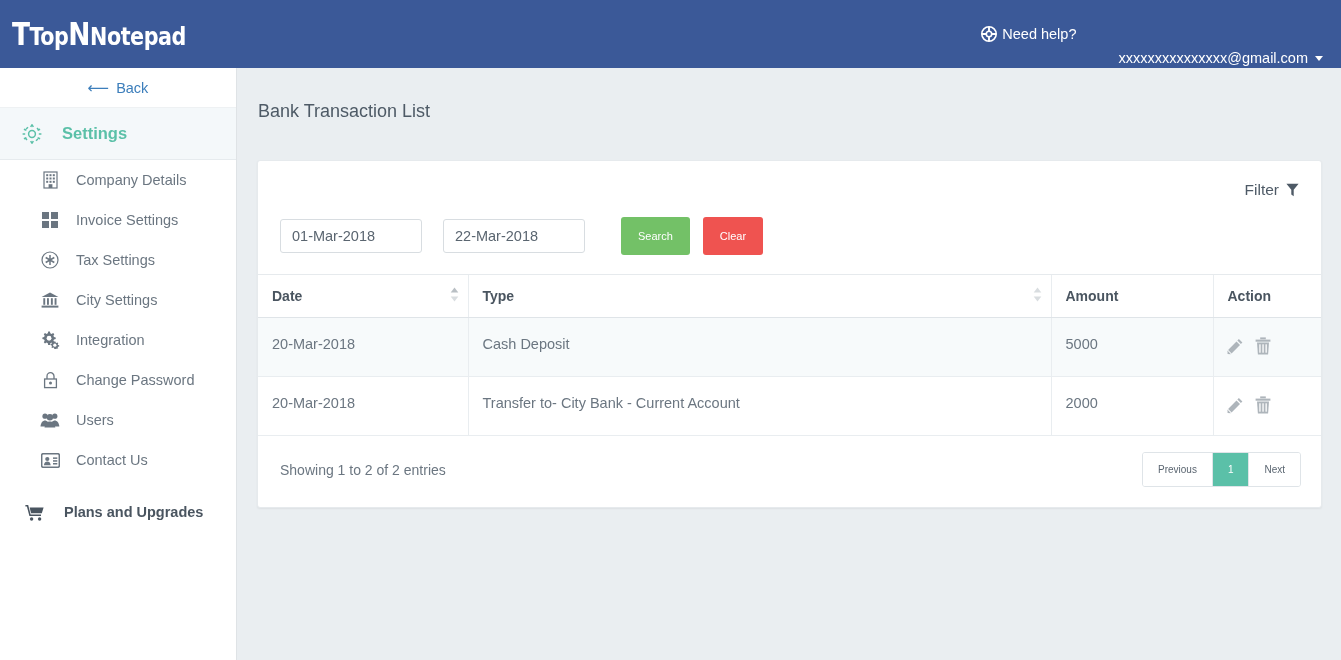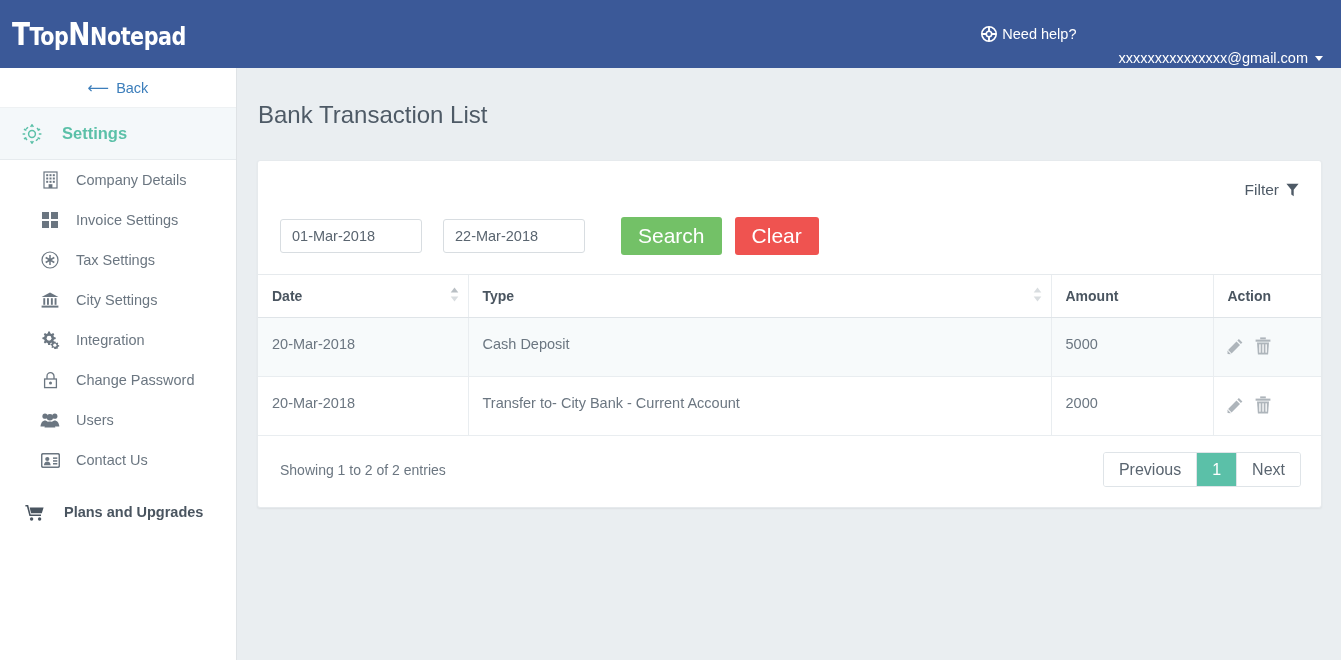--- a/index.html
+++ b/index.html
@@ -114,21 +114,21 @@
   .nav-item.bold .ico { width: 22px; }
 
   
   .main {
     position: absolute; top: 68px; left: 237px;
     width: 1104px; height: 592px;
     background: #eaeef1;
   }
   .page-title {
     margin: 33px 0 0 21px;
-    font-size: 24px;
+    font-size: 18px;
     color: #4e5a66;
     font-weight: normal;
   }
   .card {
     position: absolute;
     left: 20px; top: 92px;
     width: 1065px;
     background: #ffffff;
     border-radius: 3px;
     box-shadow: 0 1px 2px rgba(0,0,0,0.06);
@@ -162,21 +162,21 @@
   .date-input:nth-of-type(2) { margin-left: 0; }
   .gap-16 { width: 21px; }
   .gap-30 { width: 36px; }
   .gap-12 { width: 13px; }
   .btn {
     height: 38px;
     padding: 0 17px;
     border: none;
     border-radius: 3px;
     color: #ffffff;
-    font-size: 21px;
+    font-size: 11px;
     font-family: "Liberation Sans", sans-serif;
     cursor: pointer;
   }
   .btn-search { background: #73c167; }
   .btn-clear  { background: #ef5350; }
 
   
   table.dt {
     width: 1063px;
     border-collapse: collapse;
@@ -229,21 +229,21 @@
     margin-left: auto;
     display: flex;
     border: 1px solid #dfe4e8;
     border-radius: 3px;
     overflow: hidden;
     height: 35px;
   }
   .pg {
     padding: 0 15px;
     display: flex; align-items: center;
-    font-size: 16px;
+    font-size: 10px;
     color: #5a6570;
     background: #ffffff;
     cursor: pointer;
     border-right: 1px solid #dfe4e8;
   }
   .pg:last-child { border-right: none; }
   .pg.active { background: #5bc0a8; color: #ffffff; }
 </style>
 </head>
 <body>

